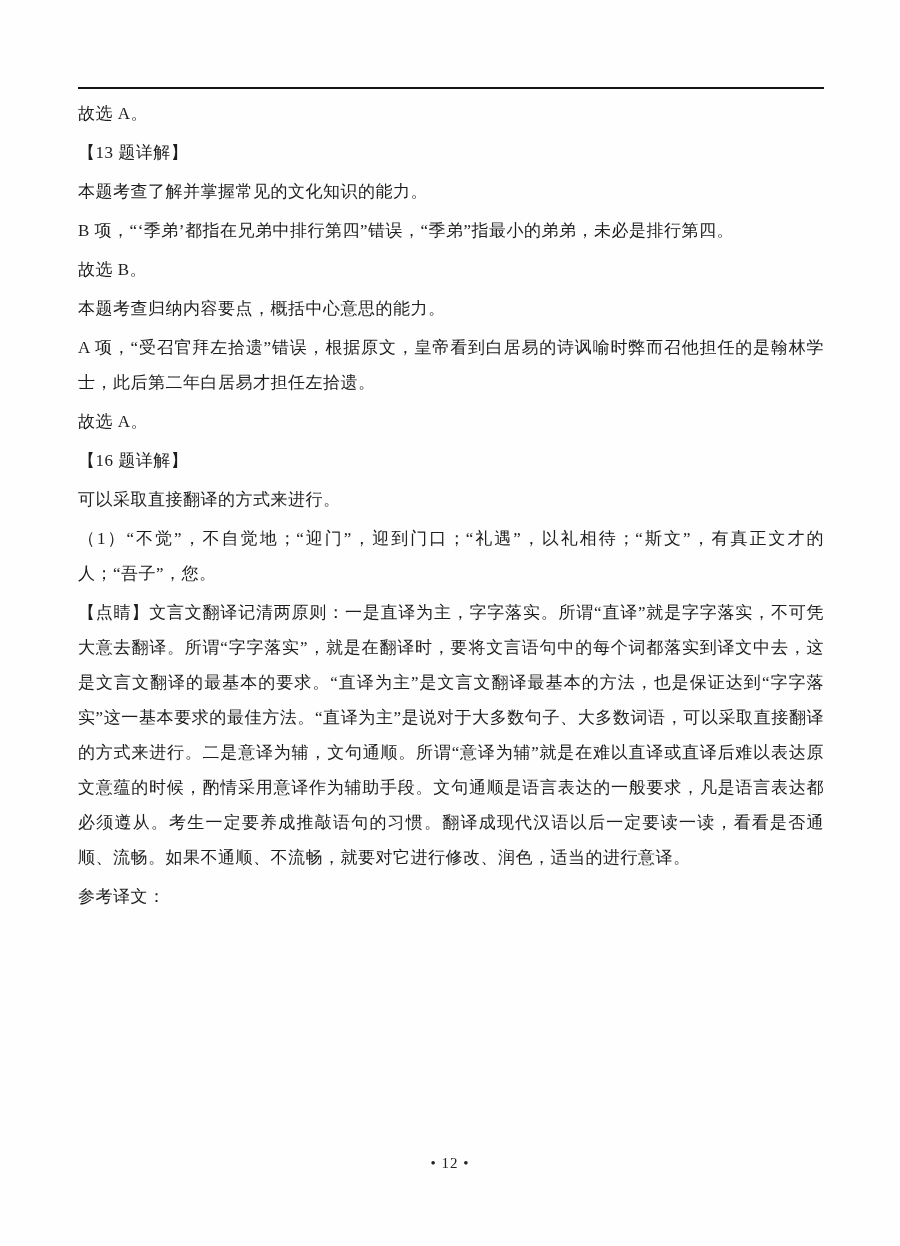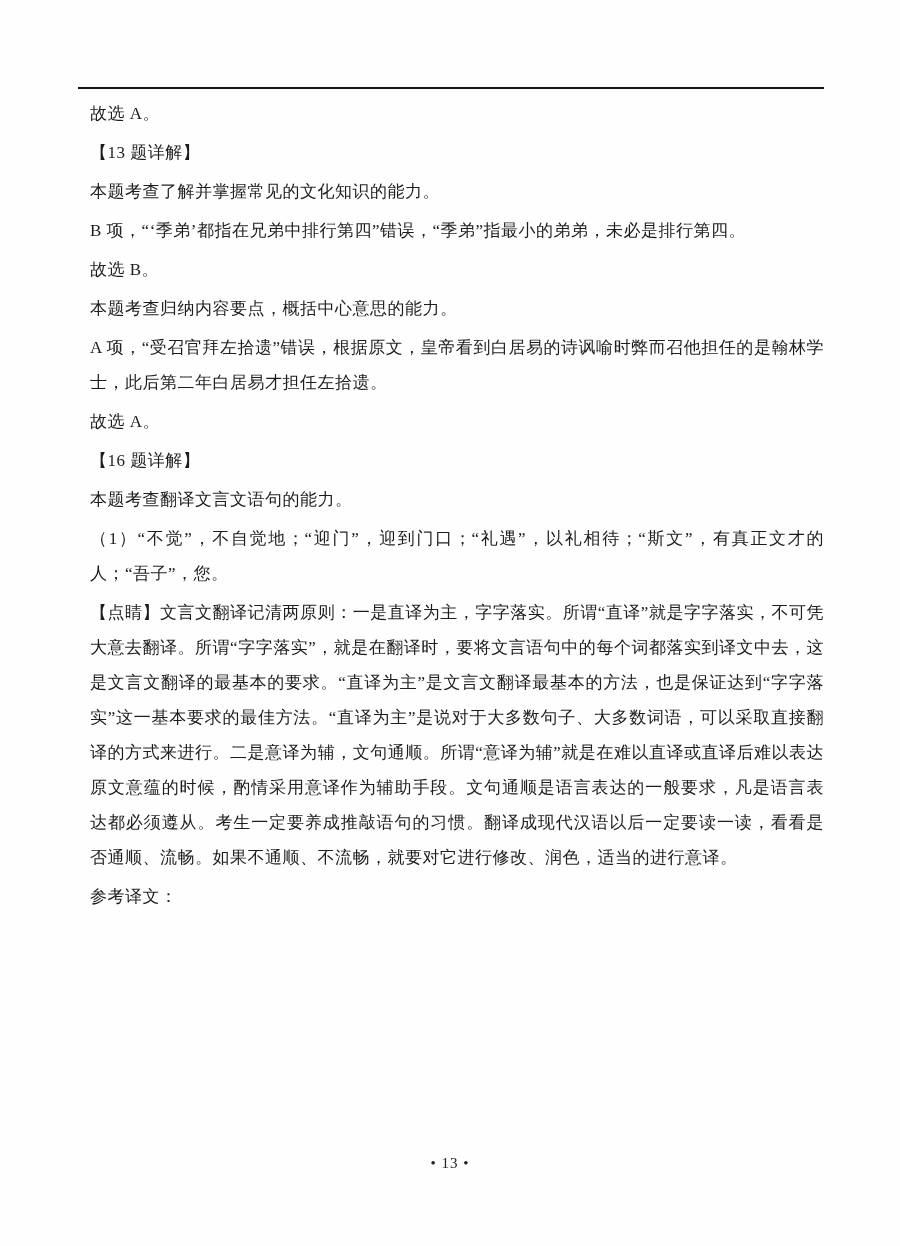--- a/index.html
+++ b/index.html
@@ -29,21 +29,21 @@
     position: absolute;
     left: 78px;
     right: 76px;
     top: 96px;
     font-size: 17px;
     line-height: 35px;
     text-align: justify;
     letter-spacing: 0.5px;
   }
   .content p {
-    margin: 0 0 4px 12px;
+    margin: 0 0 4px 0;
   }
   .content p.indent-first {
     text-indent: 2.1em;
   }
   .footer {
     position: absolute;
     left: 0;
     right: 0;
     top: 1155px;
     text-align: center;
@@ -62,21 +62,21 @@
   <div class="content">
     <p>故选 A。</p>
     <p>【13 题详解】</p>
     <p>本题考查了解并掌握常见的文化知识的能力。</p>
     <p>B 项，“‘季弟’都指在兄弟中排行第四”错误，“季弟”指最小的弟弟，未必是排行第四。</p>
     <p>故选 B。</p>
     <p>本题考查归纳内容要点，概括中心意思的能力。</p>
     <p>A 项，“受召官拜左拾遗”错误，根据原文，皇帝看到白居易的诗讽喻时弊而召他担任的是翰林学士，此后第二年白居易才担任左拾遗。</p>
     <p>故选 A。</p>
     <p>【16 题详解】</p>
-    <p>本题考查翻译文言文语句的能力。</p>
+    <p>可以采取直接翻译的方式来进行。</p>
     <p>（1）“不觉”，不自觉地；“迎门”，迎到门口；“礼遇”，以礼相待；“斯文”，有真正文才的人；“吾子”，您。</p>
     <p>【点睛】文言文翻译记清两原则：一是直译为主，字字落实。所谓“直译”就是字字落实，不可凭大意去翻译。所谓“字字落实”，就是在翻译时，要将文言语句中的每个词都落实到译文中去，这是文言文翻译的最基本的要求。“直译为主”是文言文翻译最基本的方法，也是保证达到“字字落实”这一基本要求的最佳方法。“直译为主”是说对于大多数句子、大多数词语，可以采取直接翻译的方式来进行。二是意译为辅，文句通顺。所谓“意译为辅”就是在难以直译或直译后难以表达原文意蕴的时候，酌情采用意译作为辅助手段。文句通顺是语言表达的一般要求，凡是语言表达都必须遵从。考生一定要养成推敲语句的习惯。翻译成现代汉语以后一定要读一读，看看是否通顺、流畅。如果不通顺、不流畅，就要对它进行修改、润色，适当的进行意译。</p>
     <p>参考译文：</p>
   </div>
 
-  <div class="footer">• 13 •</div>
+  <div class="footer">• 12 •</div>
 
 </div>
 
 </body></html>

